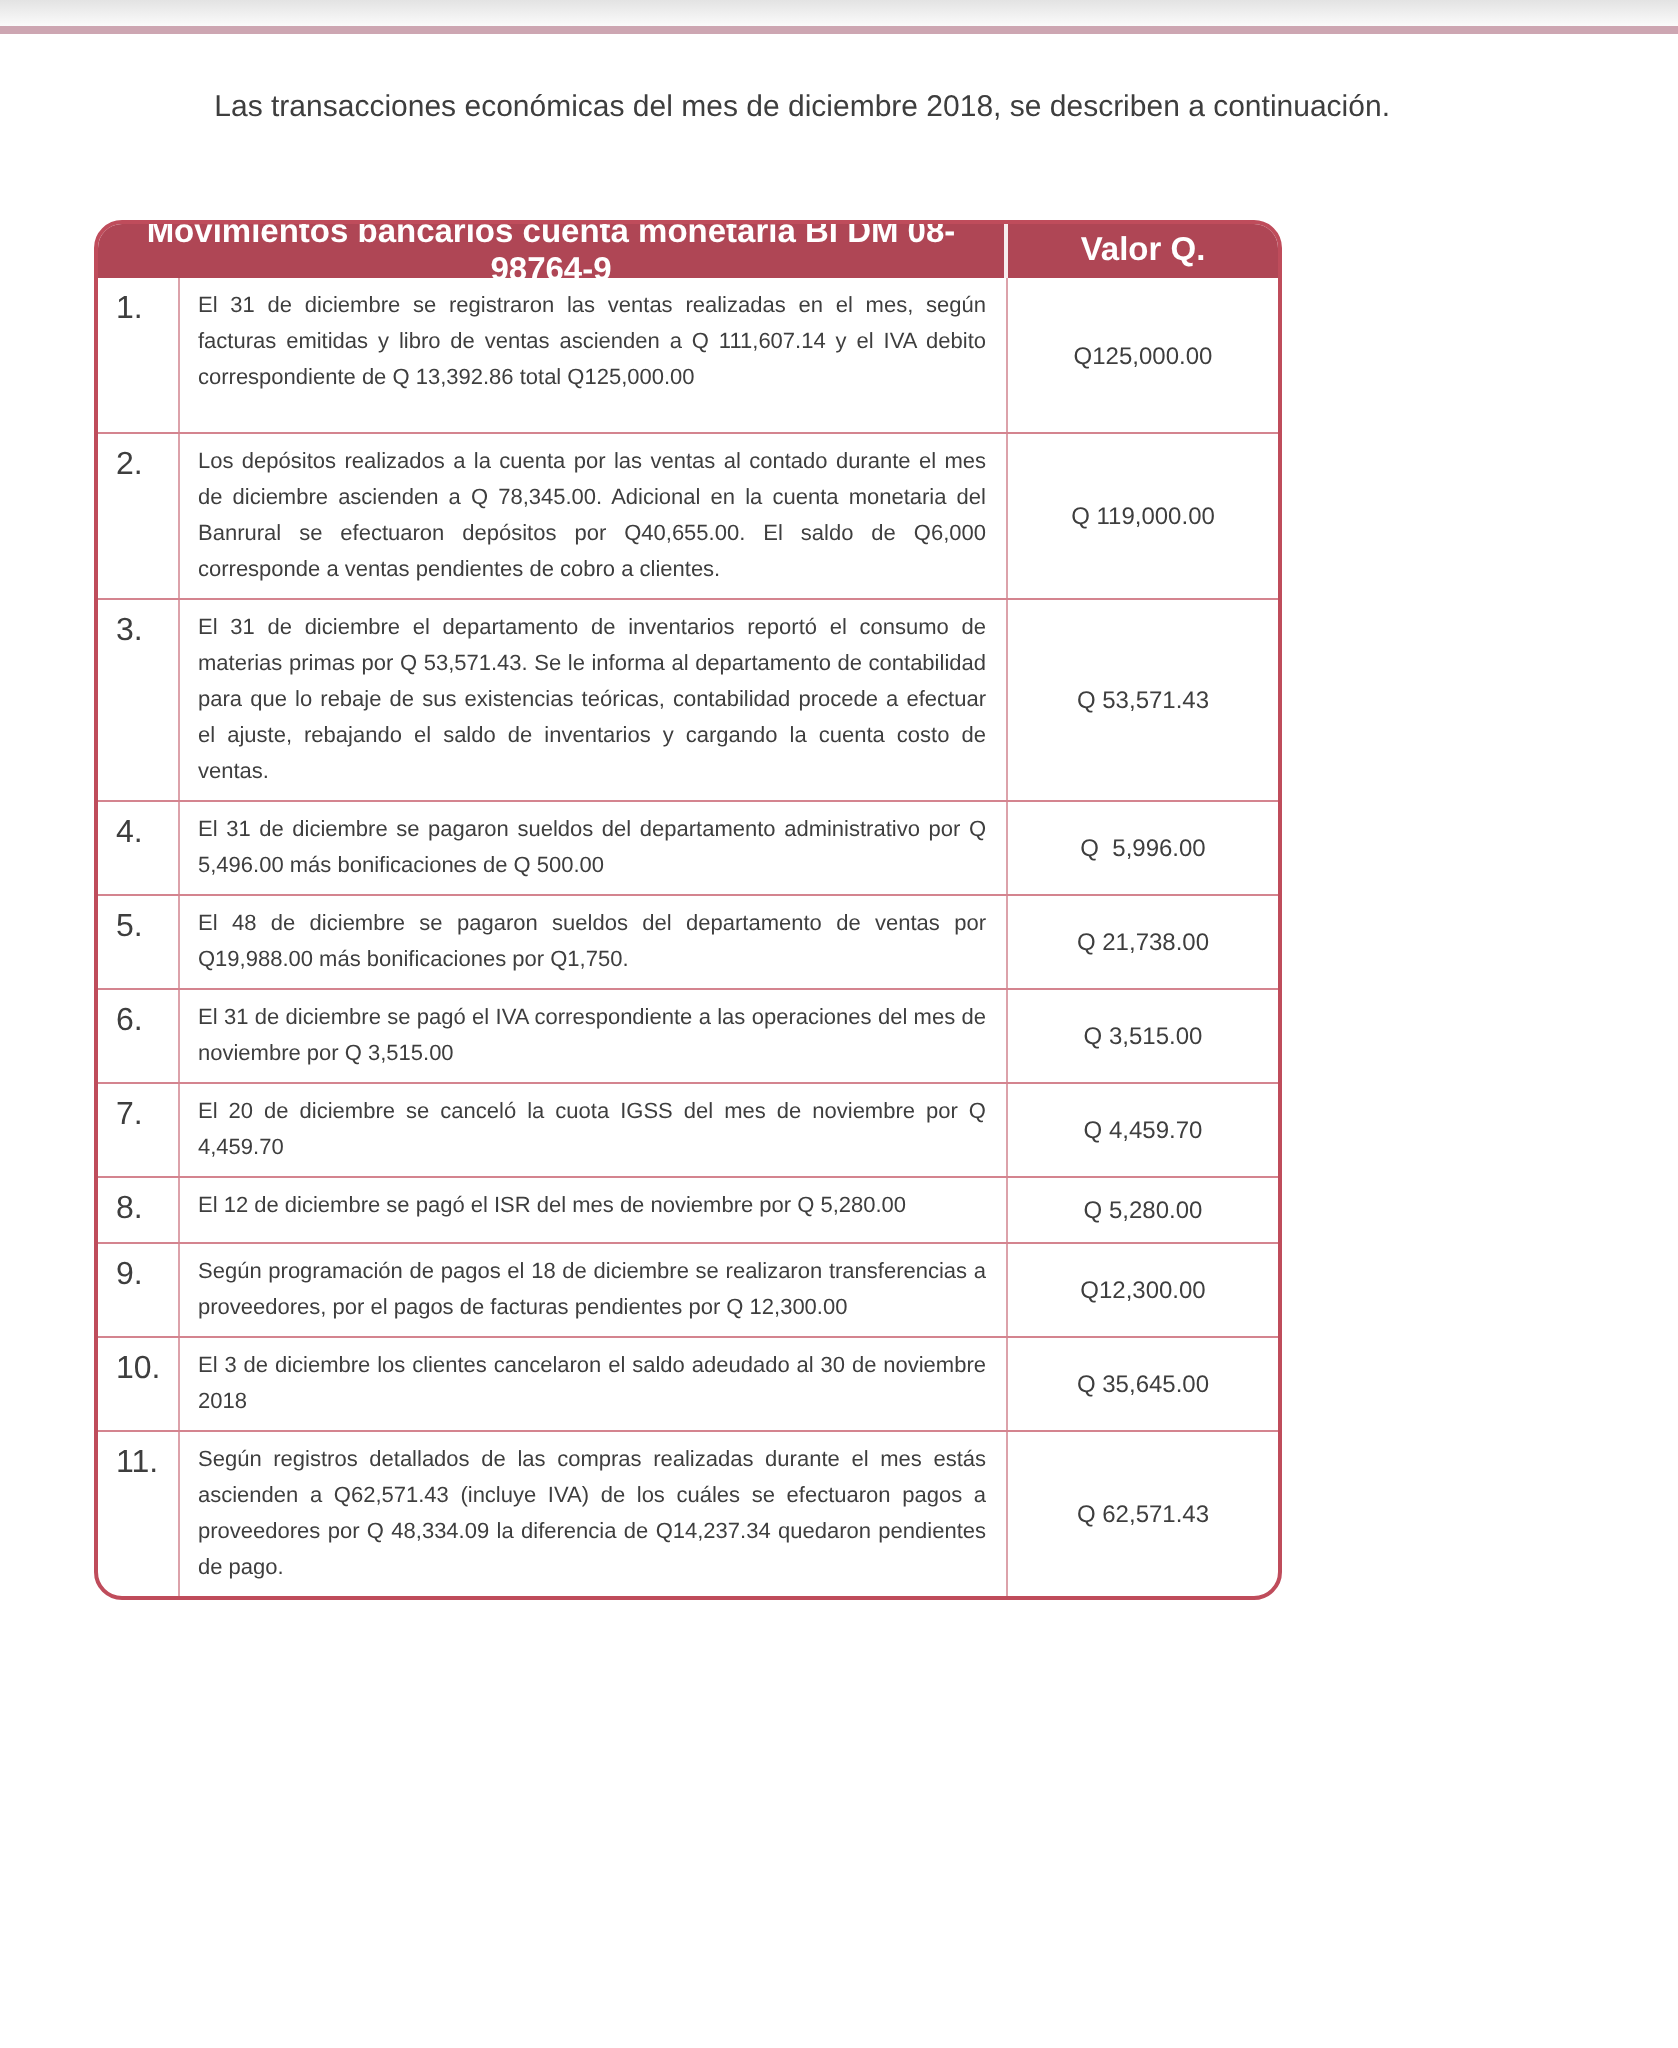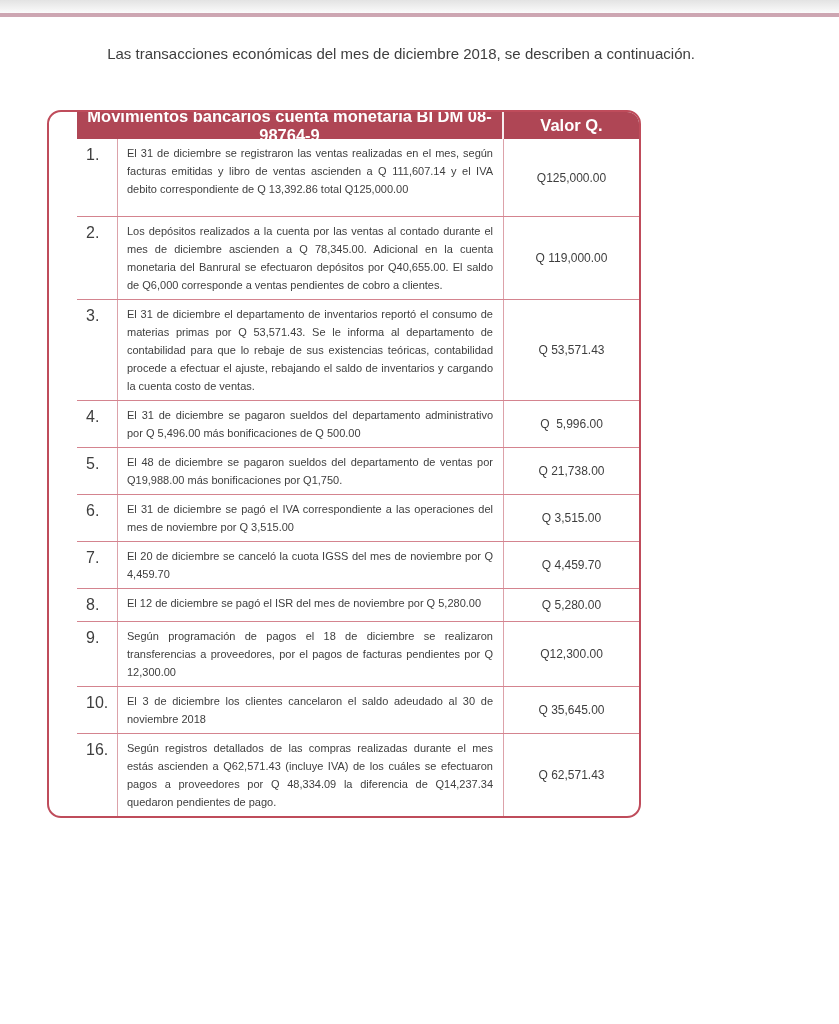--- a/index.html
+++ b/index.html
@@ -18,21 +18,21 @@
   .top-strip{height:13px;background:linear-gradient(#e3e3e3,#fbfbfb);}
   .red-rule{height:4px;background:var(--rule-dark);
             border-top:2px solid var(--rule-light);
             border-bottom:2px solid var(--rule-light);}
 
   .intro{margin:24px 100px 0 75px;max-width:620px;
          font-size:15px;line-height:25px;text-align:right;}
 
   .tbl{margin:44px 0 0 47px;width:594px;
        border:2px solid var(--outer-border);
-       border-radius:14px;overflow:hidden;background:#fff;padding-left:28px;}
+       border-radius:14px;overflow:hidden;background:#fff;}
 
   .tbl-head{display:flex;background:var(--header-bg);color:#fff;
             font-weight:bold;font-size:16.5px;height:27px;align-items:center;}
   .tbl-head .h-main{flex:1;text-align:center;
             border-right:2px solid rgba(255,255,255,0.9);
             height:100%;display:flex;align-items:center;justify-content:center;}
   .tbl-head .h-val{width:135px;text-align:center;
             height:100%;display:flex;align-items:center;justify-content:center;}
 
   .row{display:flex;border-top:1.5px solid var(--row-divider);}
@@ -114,18 +114,18 @@
     <div class="c-val">Q12,300.00</div>
   </div>
 
   <div class="row">
     <div class="c-num">10.</div>
     <div class="c-desc">El 3 de diciembre los clientes cancelaron el saldo adeudado al 30 de noviembre 2018</div>
     <div class="c-val">Q 35,645.00</div>
   </div>
 
   <div class="row">
-    <div class="c-num">16.</div>
+    <div class="c-num">11.</div>
     <div class="c-desc">Según registros detallados de las compras realizadas durante el mes estás ascienden a Q62,571.43 (incluye IVA) de los cuáles se efectuaron pagos a proveedores por Q 48,334.09 la diferencia de Q14,237.34 quedaron pendientes de pago.</div>
     <div class="c-val">Q 62,571.43</div>
   </div>
 </div>
 </div>
 
 </body></html>

